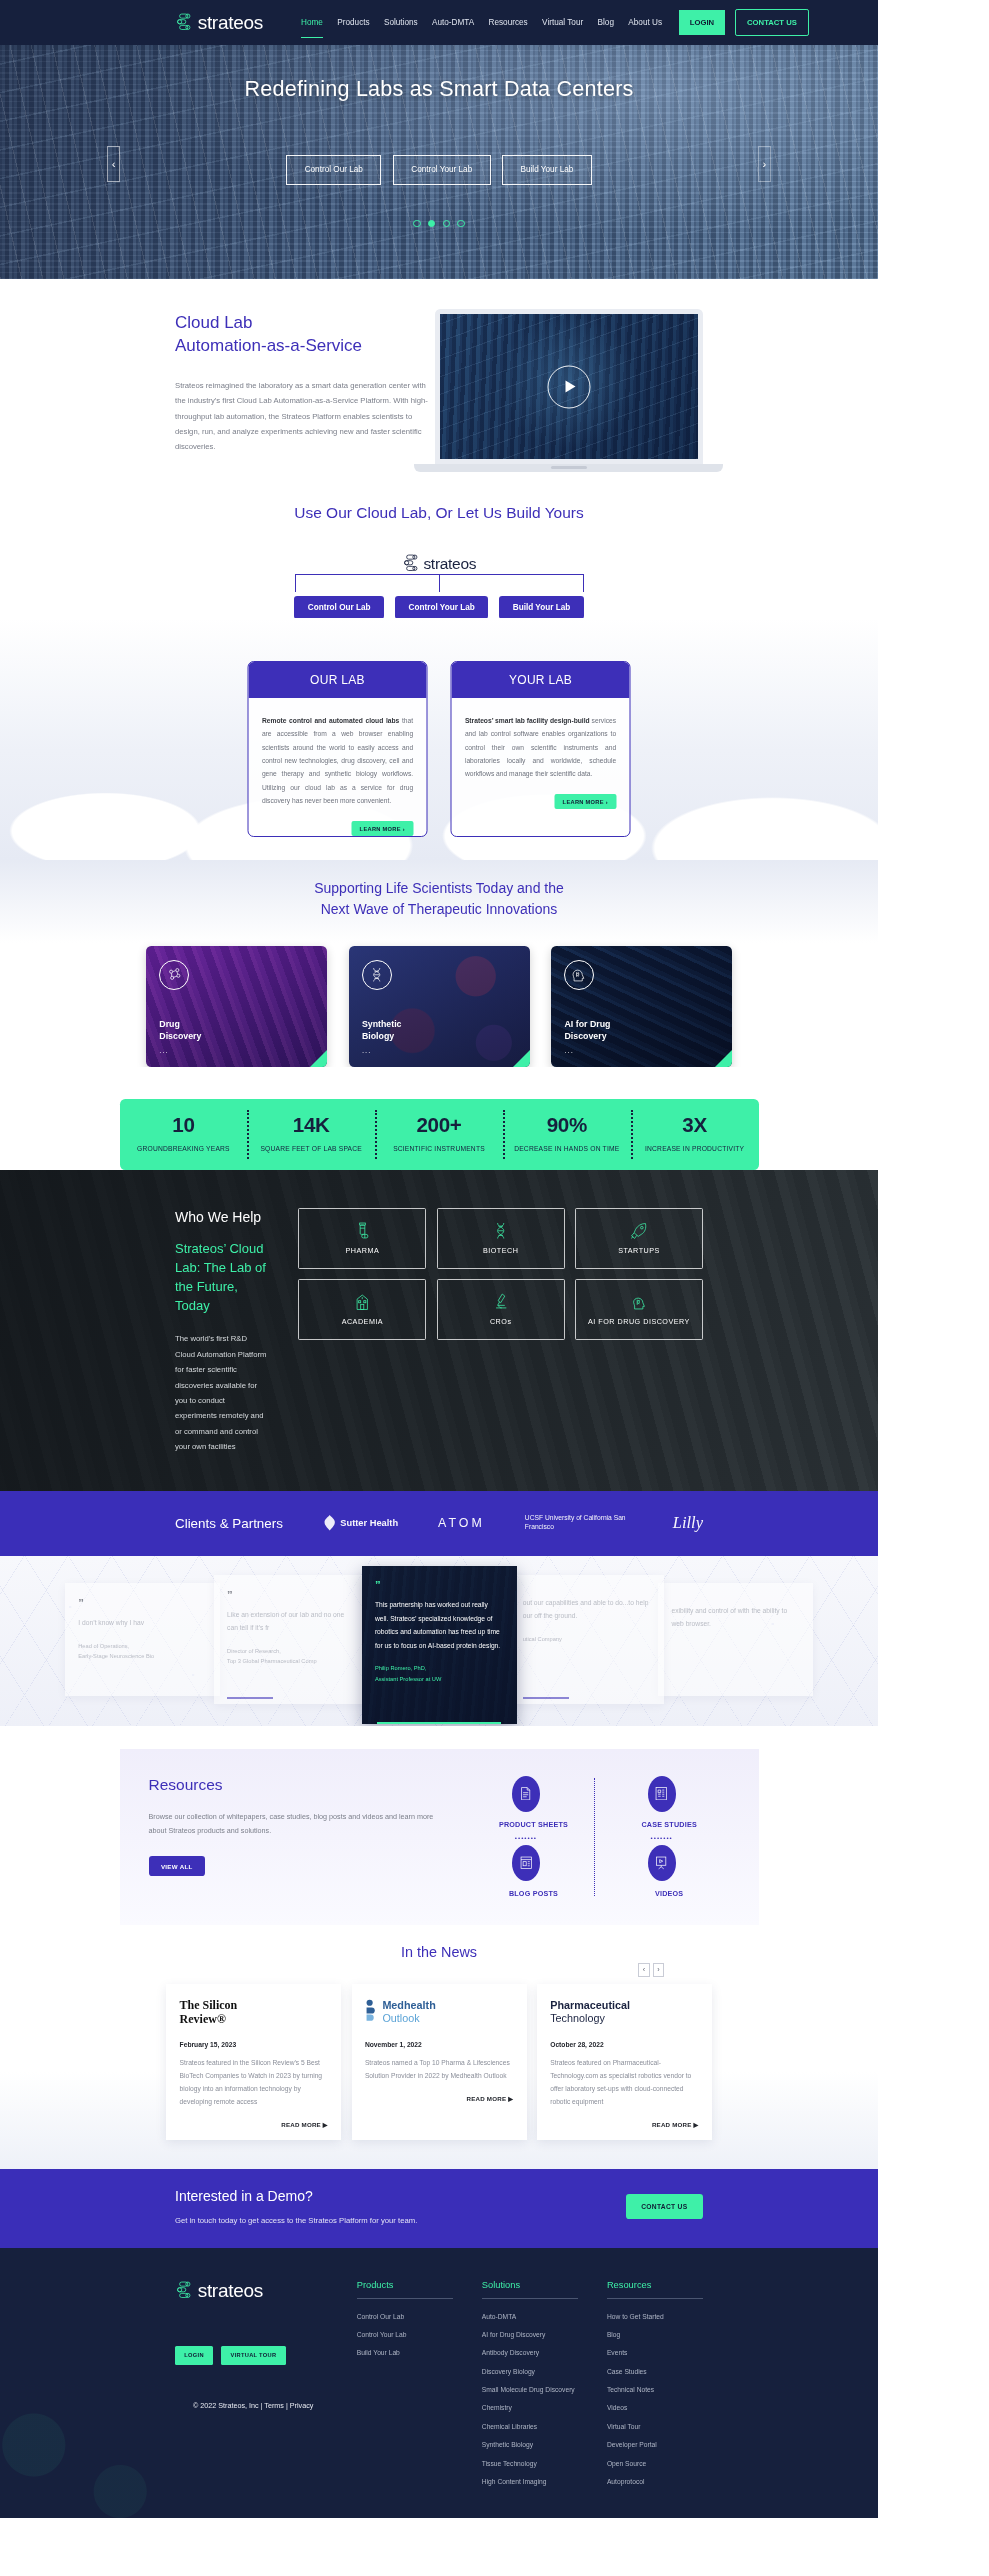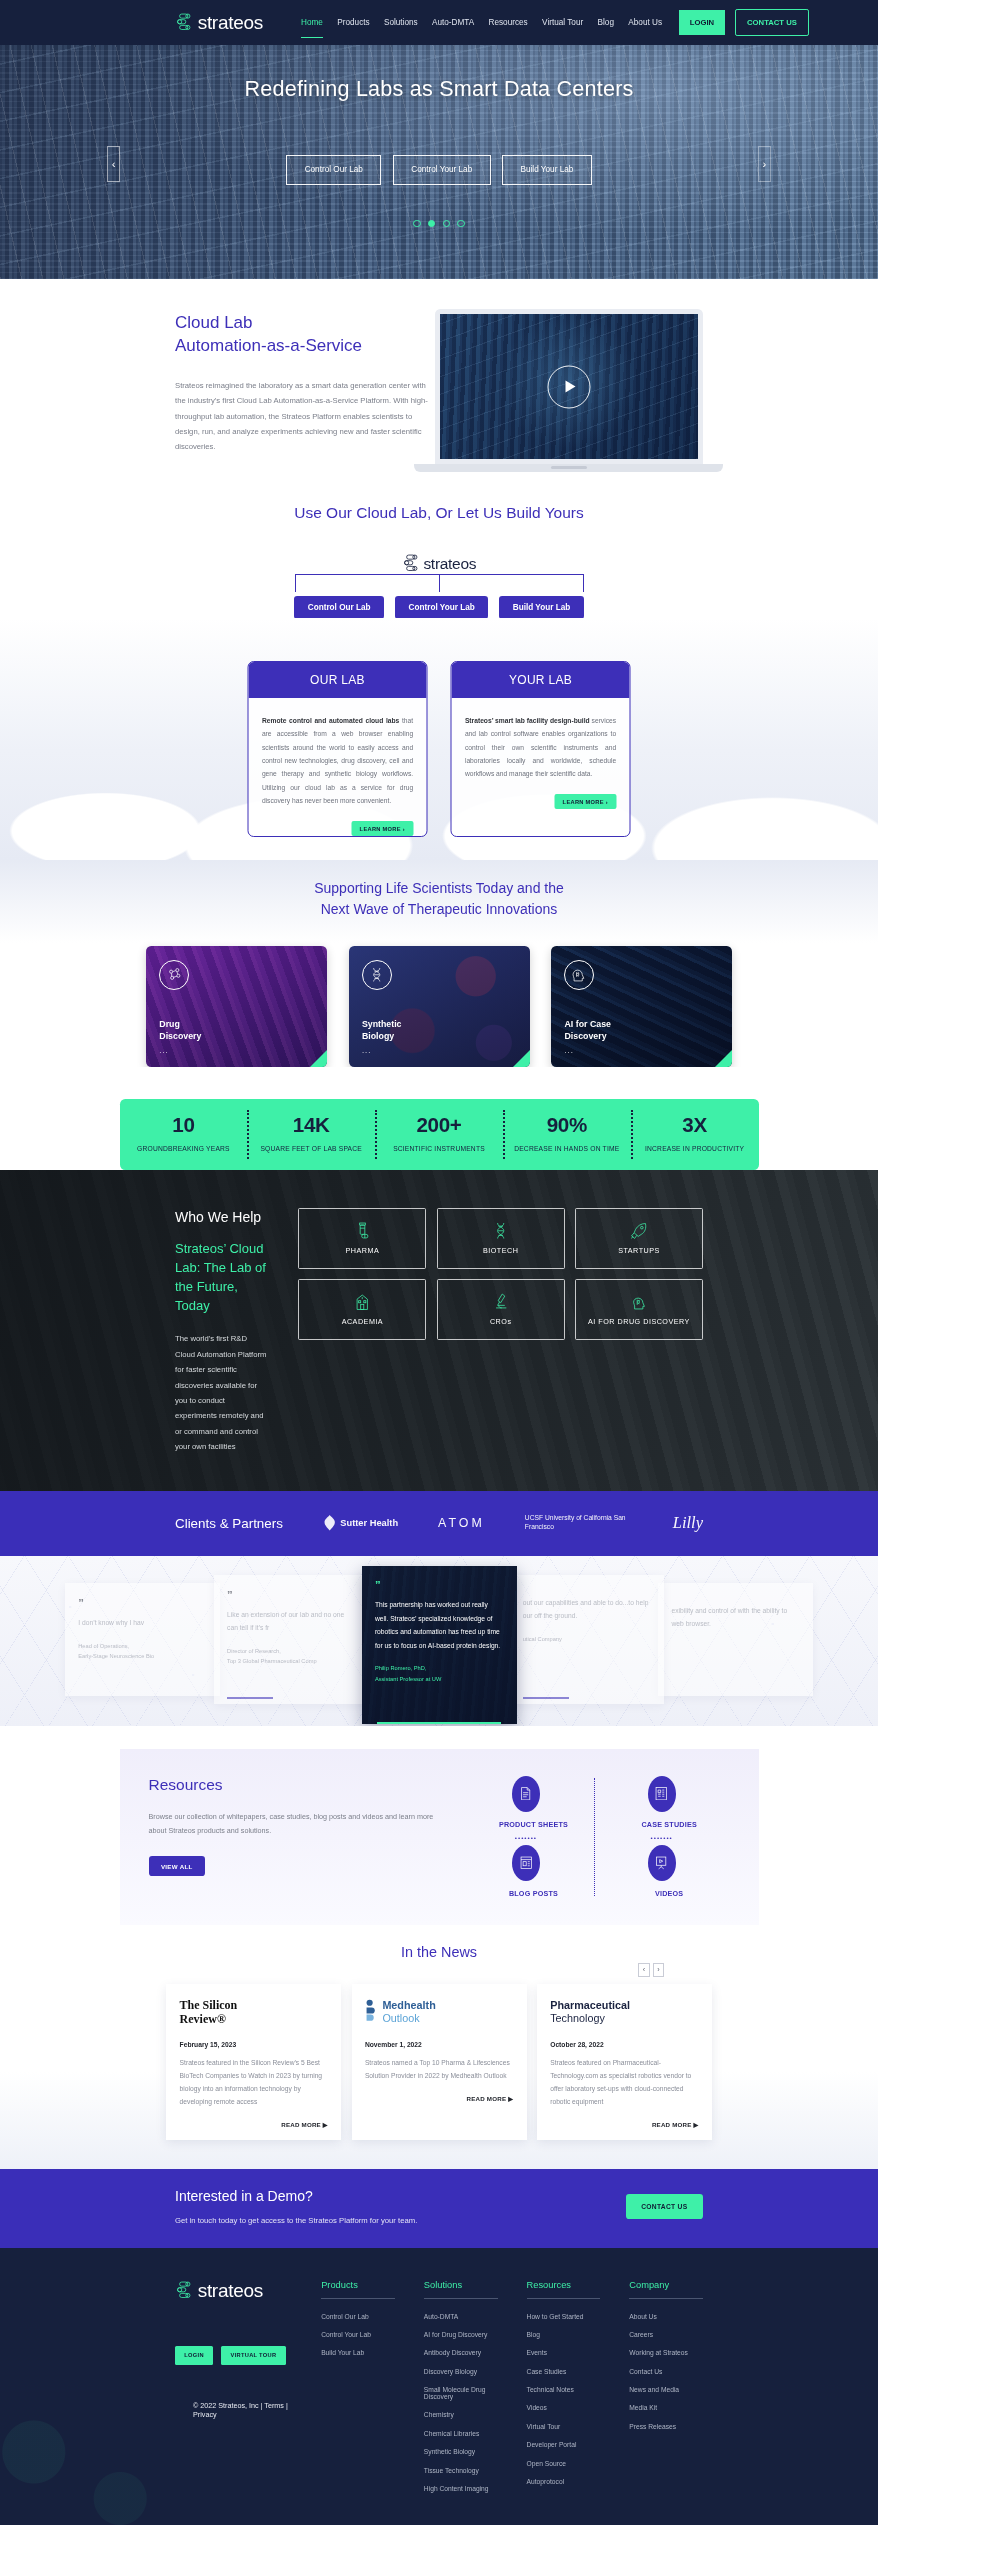--- a/index.html
+++ b/index.html
@@ -505,21 +505,21 @@
         <div class="topic-corner"></div>
       </div>
       <div class="topic-card tc3">
         <div class="topic-icon">
           <svg width="14.4" height="15.5" viewBox="0 0 28 30" fill="none" stroke="#fff" stroke-width="1.4">
             <path d="M20 27v-5h3l-3-7c0-5-4-9-9-9S2 10 2 15c0 3 2 5 2 7v5z"></path>
             <path d="M9 10v9M9 13l4-2M9 16l4 2M13 11v6"></path>
           </svg>
         </div>
         <div class="topic-label">
-          <span>AI for Case</span><br>
+          <span>AI for Drug</span><br>
           <span>Discovery</span>
         </div>
         <div class="topic-ellipsis">...</div>
         <div class="topic-corner"></div>
       </div>
     </div>
   </div>
 
   <div class="stats-wrap">
     <div class="stats">
@@ -835,28 +835,16 @@
         <li>Case Studies</li>
         <li>Technical Notes</li>
         <li>Videos</li>
         <li>Virtual Tour</li>
         <li>Developer Portal</li>
         <li>Open Source</li>
         <li>Autoprotocol</li>
       </ul>
     </div>
 
-    <div class="f-col">
-      <h4>Company</h4>
-      <ul>
-        <li>About Us</li>
-        <li>Careers</li>
-        <li>Working at Strateos</li>
-        <li>Contact Us</li>
-        <li>News and Media</li>
-        <li>Media Kit</li>
-        <li>Press Releases</li>
-      </ul>
-    </div>
   </div>
 
 </div>
 
 
 </body></html>

